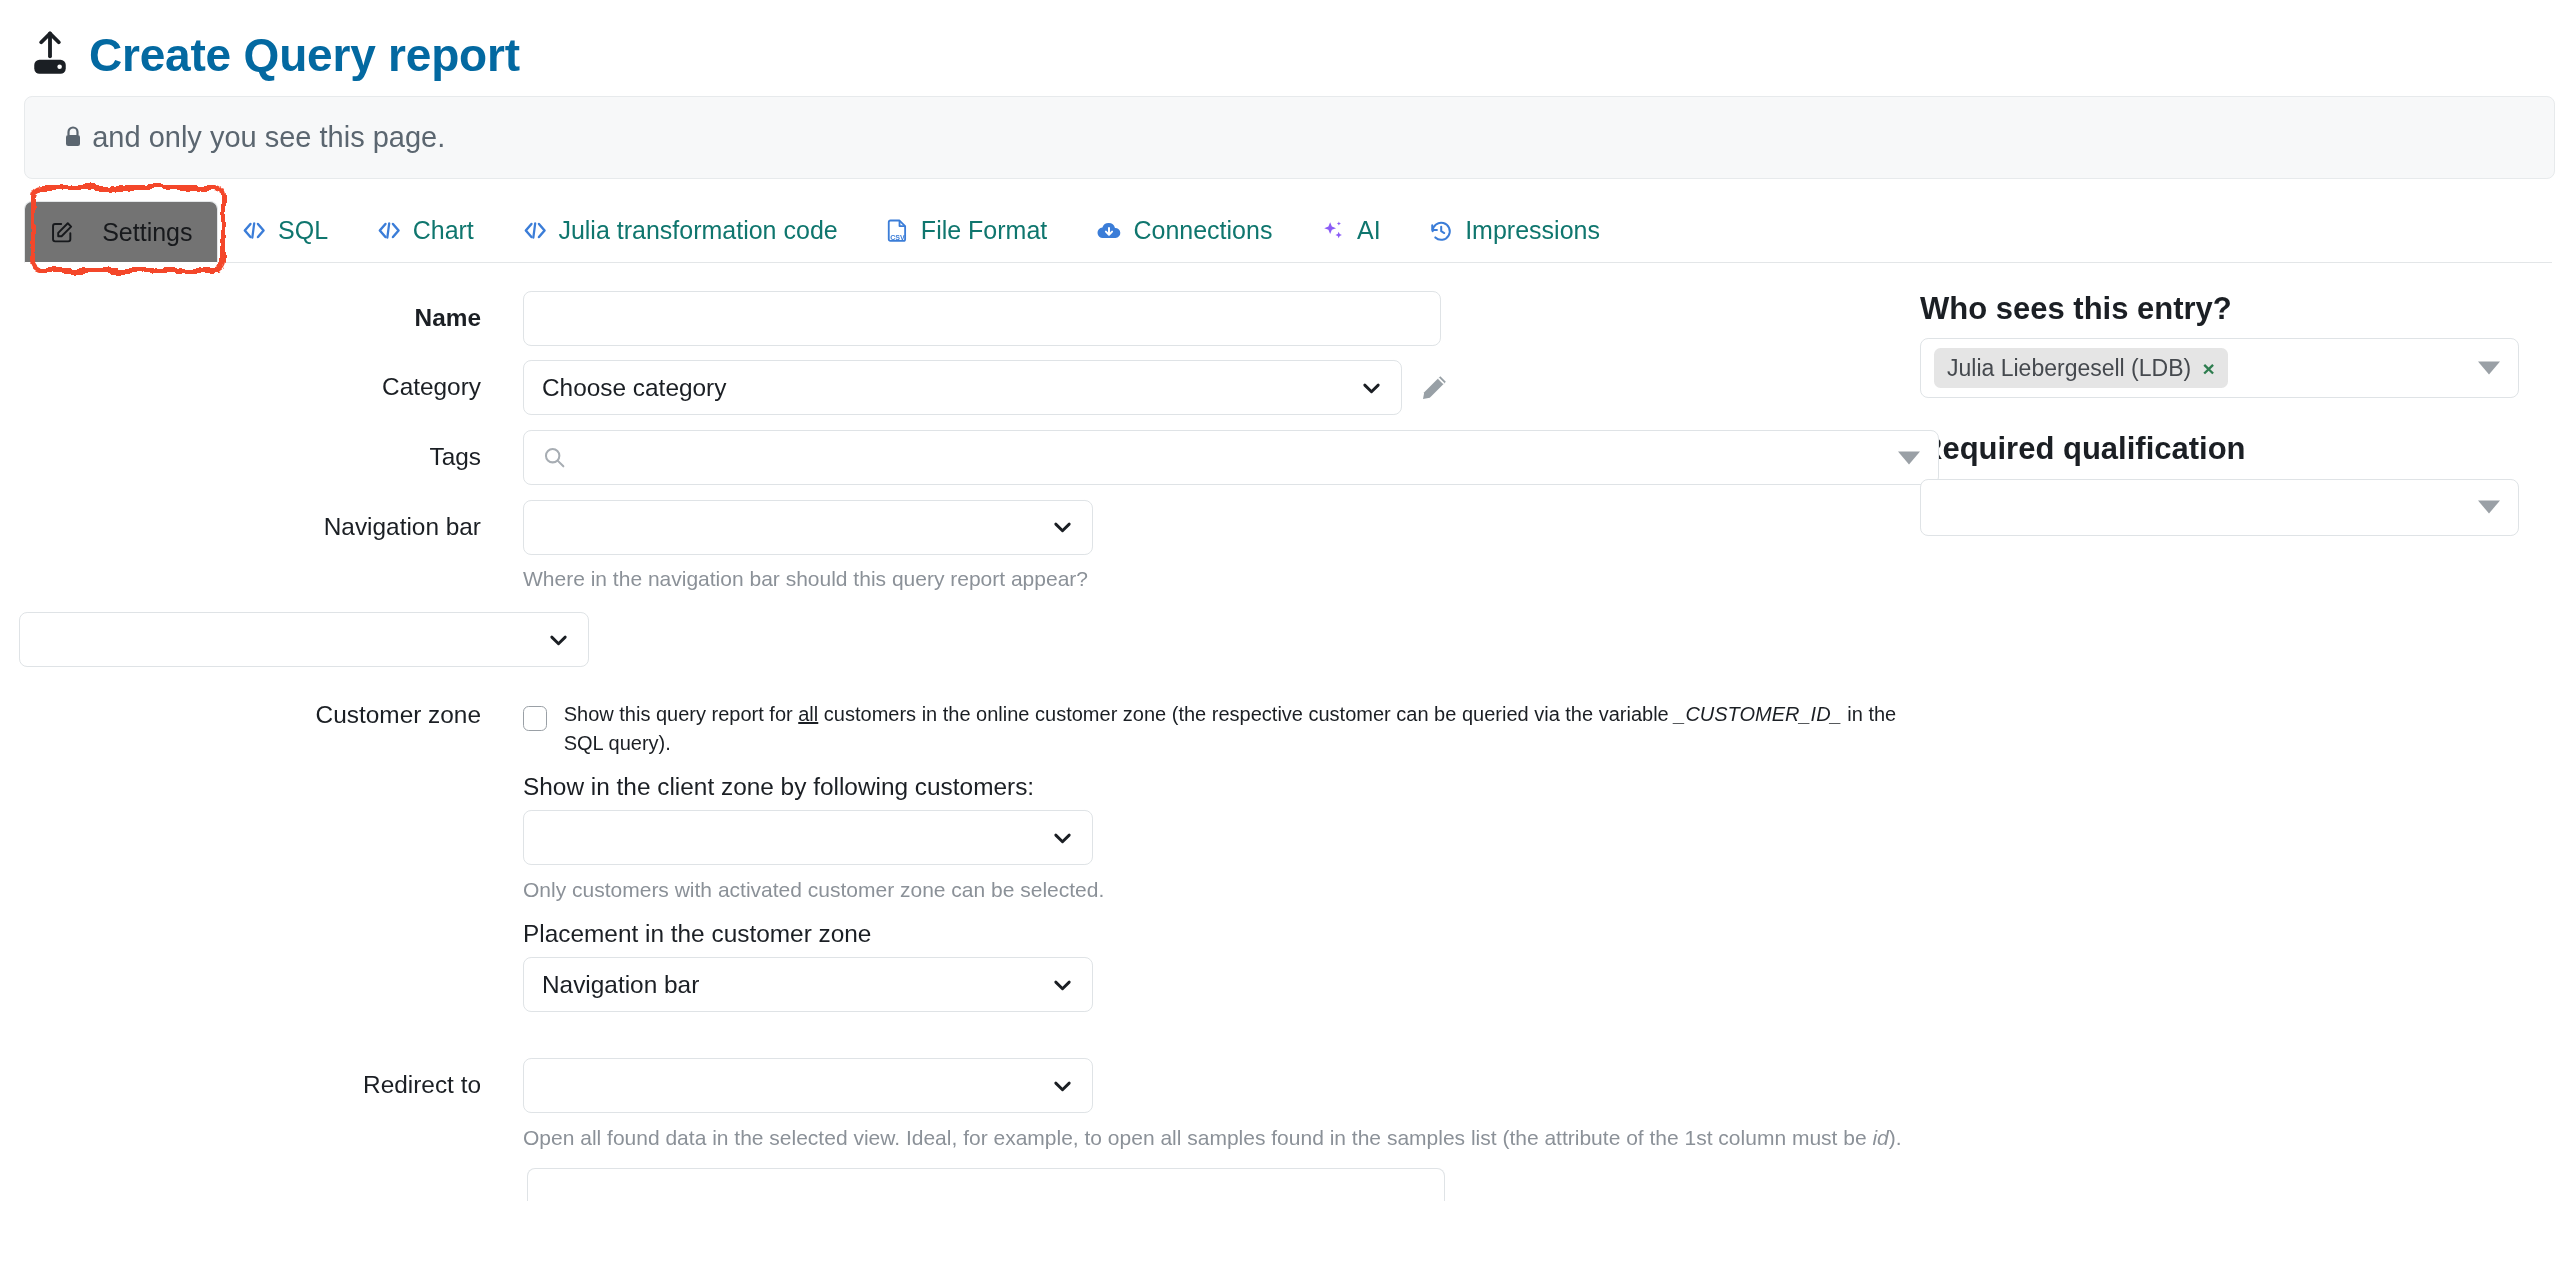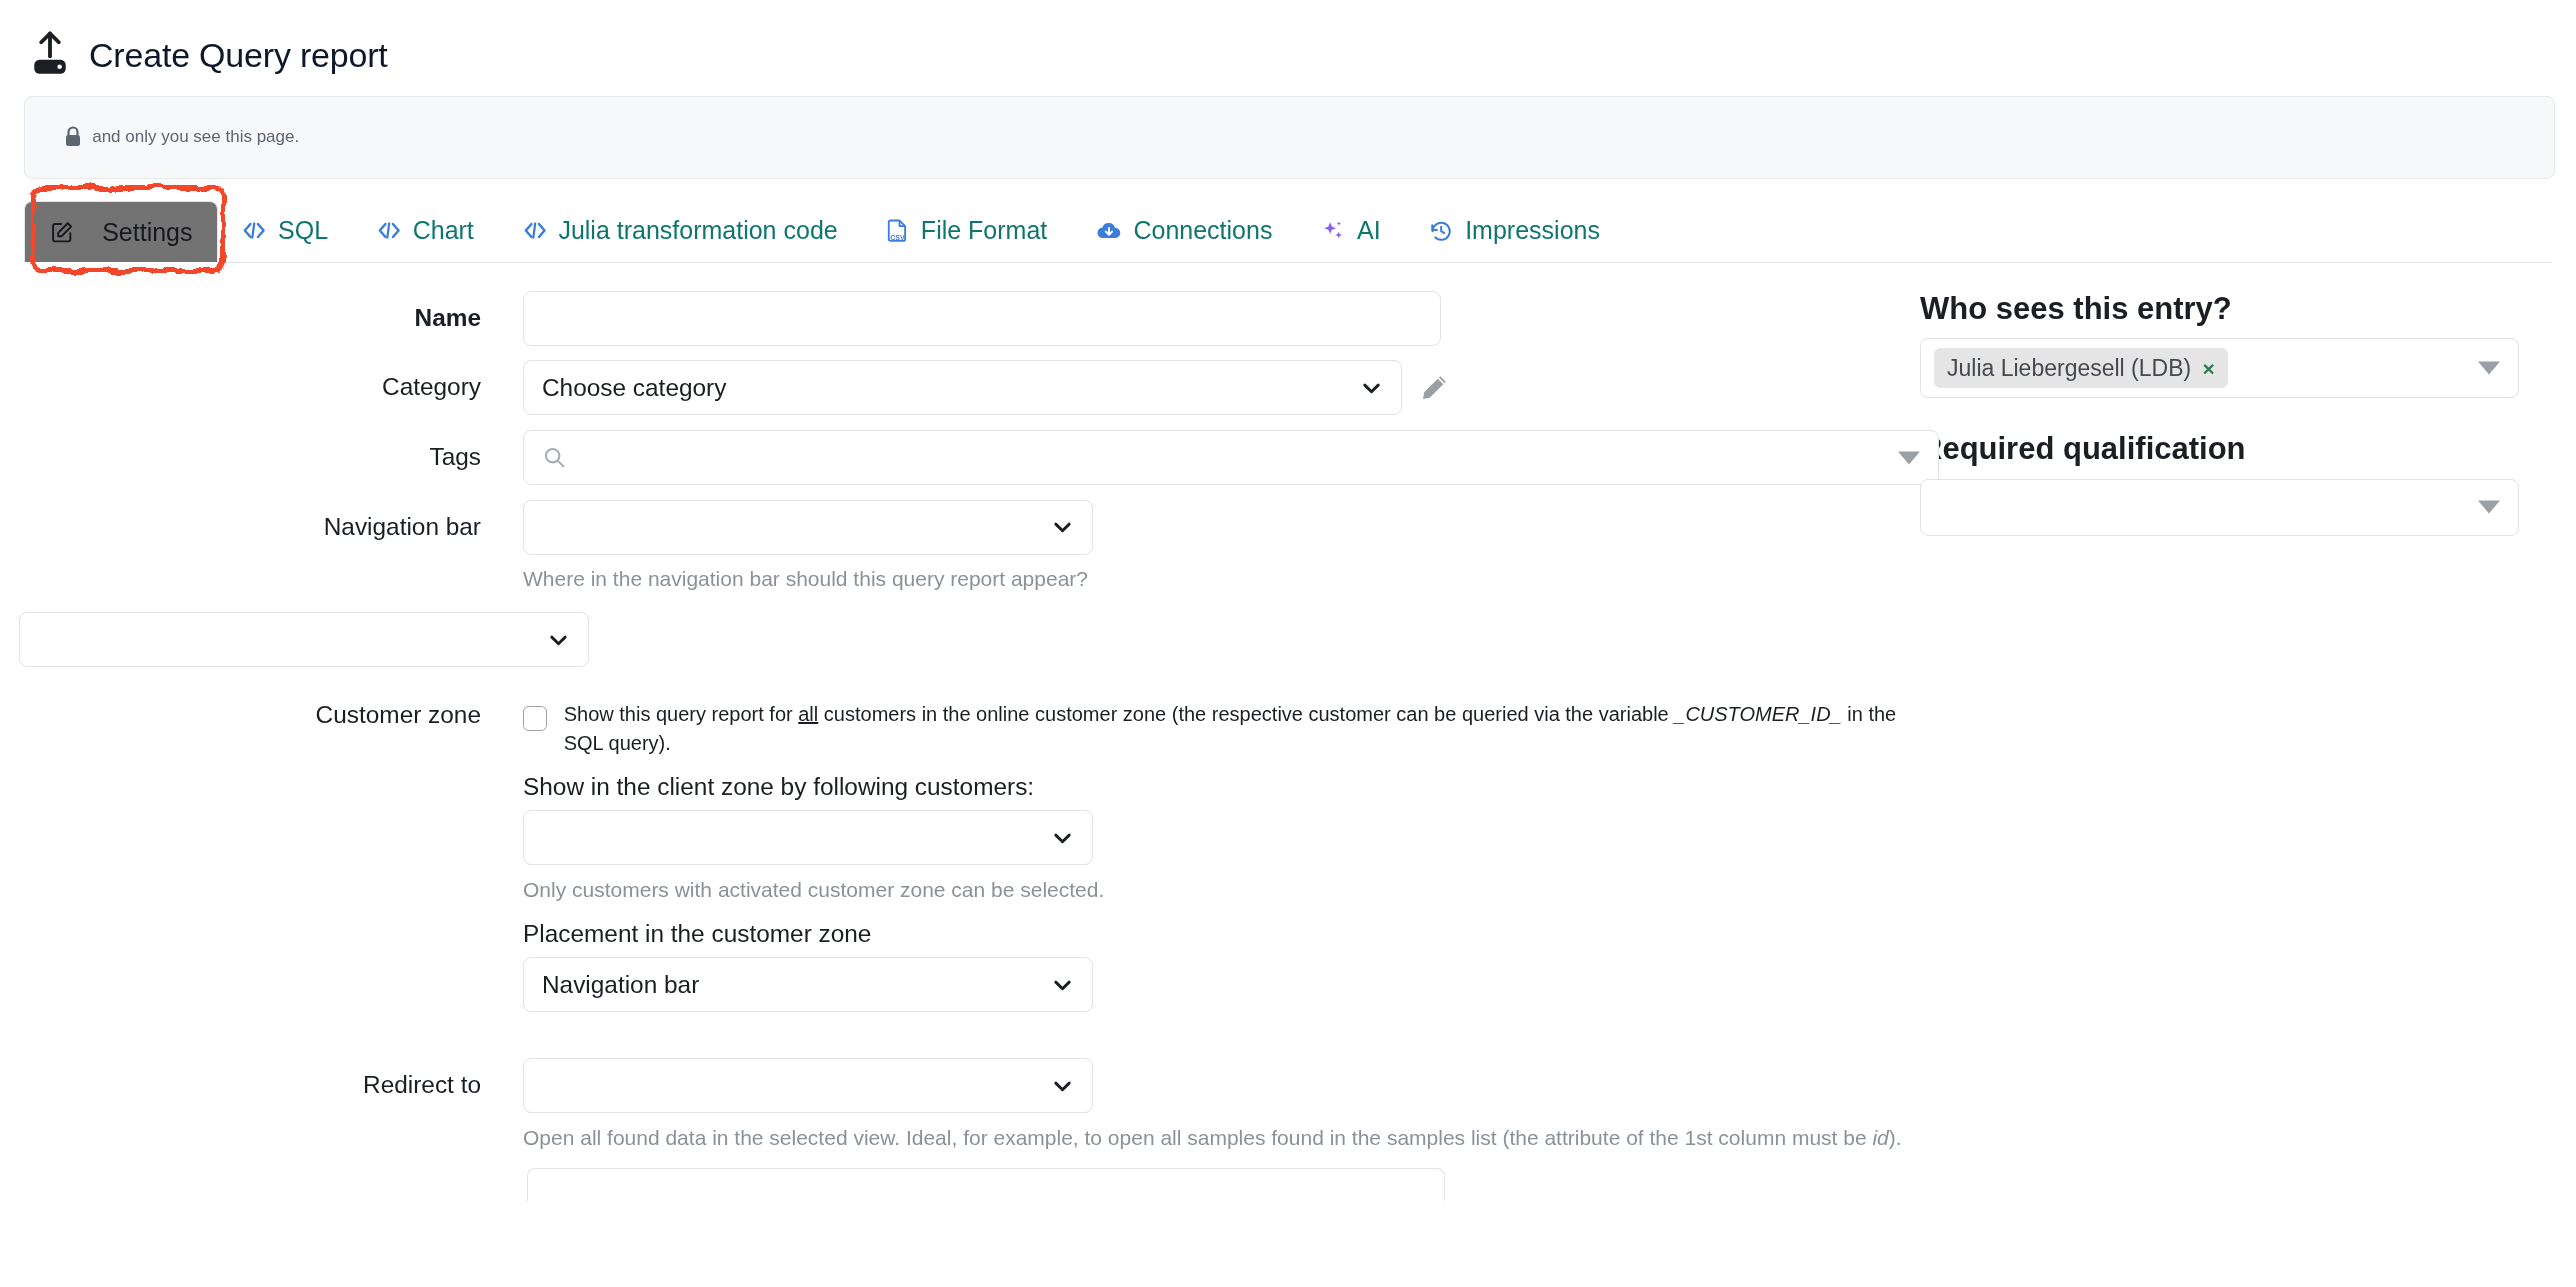--- a/index.html
+++ b/index.html
@@ -13,36 +13,36 @@
 
   
   .page-header {
     display: flex; align-items: center;
     gap: 18px;
     padding: 18px 0 0 29px;
     height: 91px;
   }
   .upload-icon { width: 42px; height: 47px; flex: none; display:block; }
   .page-title {
-    font-size: 34px; font-weight: normal; color: #0f172a;
+    font-size: 46px; font-weight: bold; color: #0369a1;
     letter-spacing: -0.2px; line-height: 1;
   }
 
   
   .notice-bar {
     margin: 4.9px 21px 0 24.4px;
     height: 83px;
     background: #f7f8f9;
     border: 0.8px solid #e7eaec;
     border-radius: 8.1px;
     display: flex; align-items: center;
     padding-left: 39px;
   }
   .notice-text {
-    font-size: 17px; color: #5b6670;
+    font-size: 29px; color: #5b6670;
     display: flex; align-items: center; gap: 9.8px;
   }
   .lock-icon { width: 18px; height: 22px; flex:none; display:block; }
 
   
   .tab-bar {
     position: relative;
     margin: 21px 24.4px 0 24.4px;
     height: 63px;
     display: flex; align-items: flex-end;

